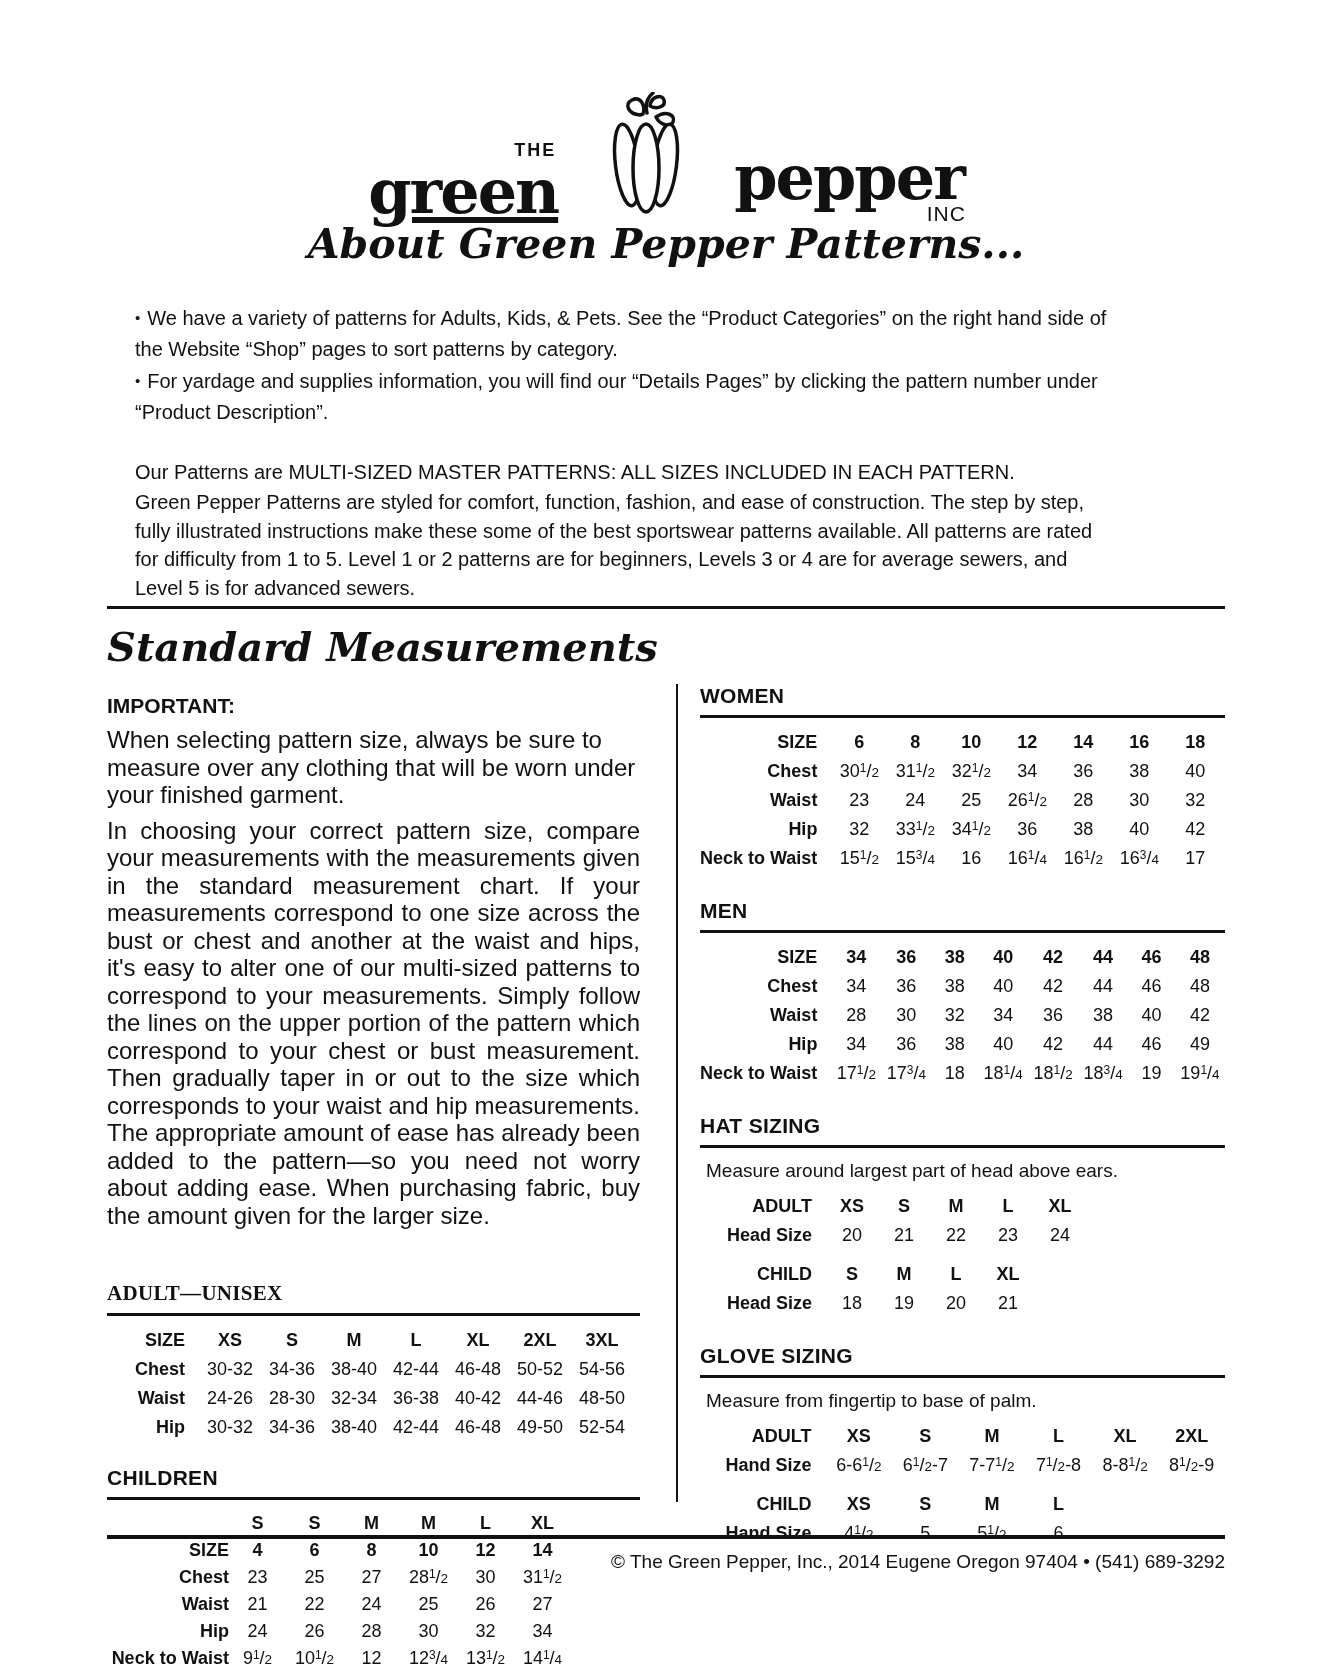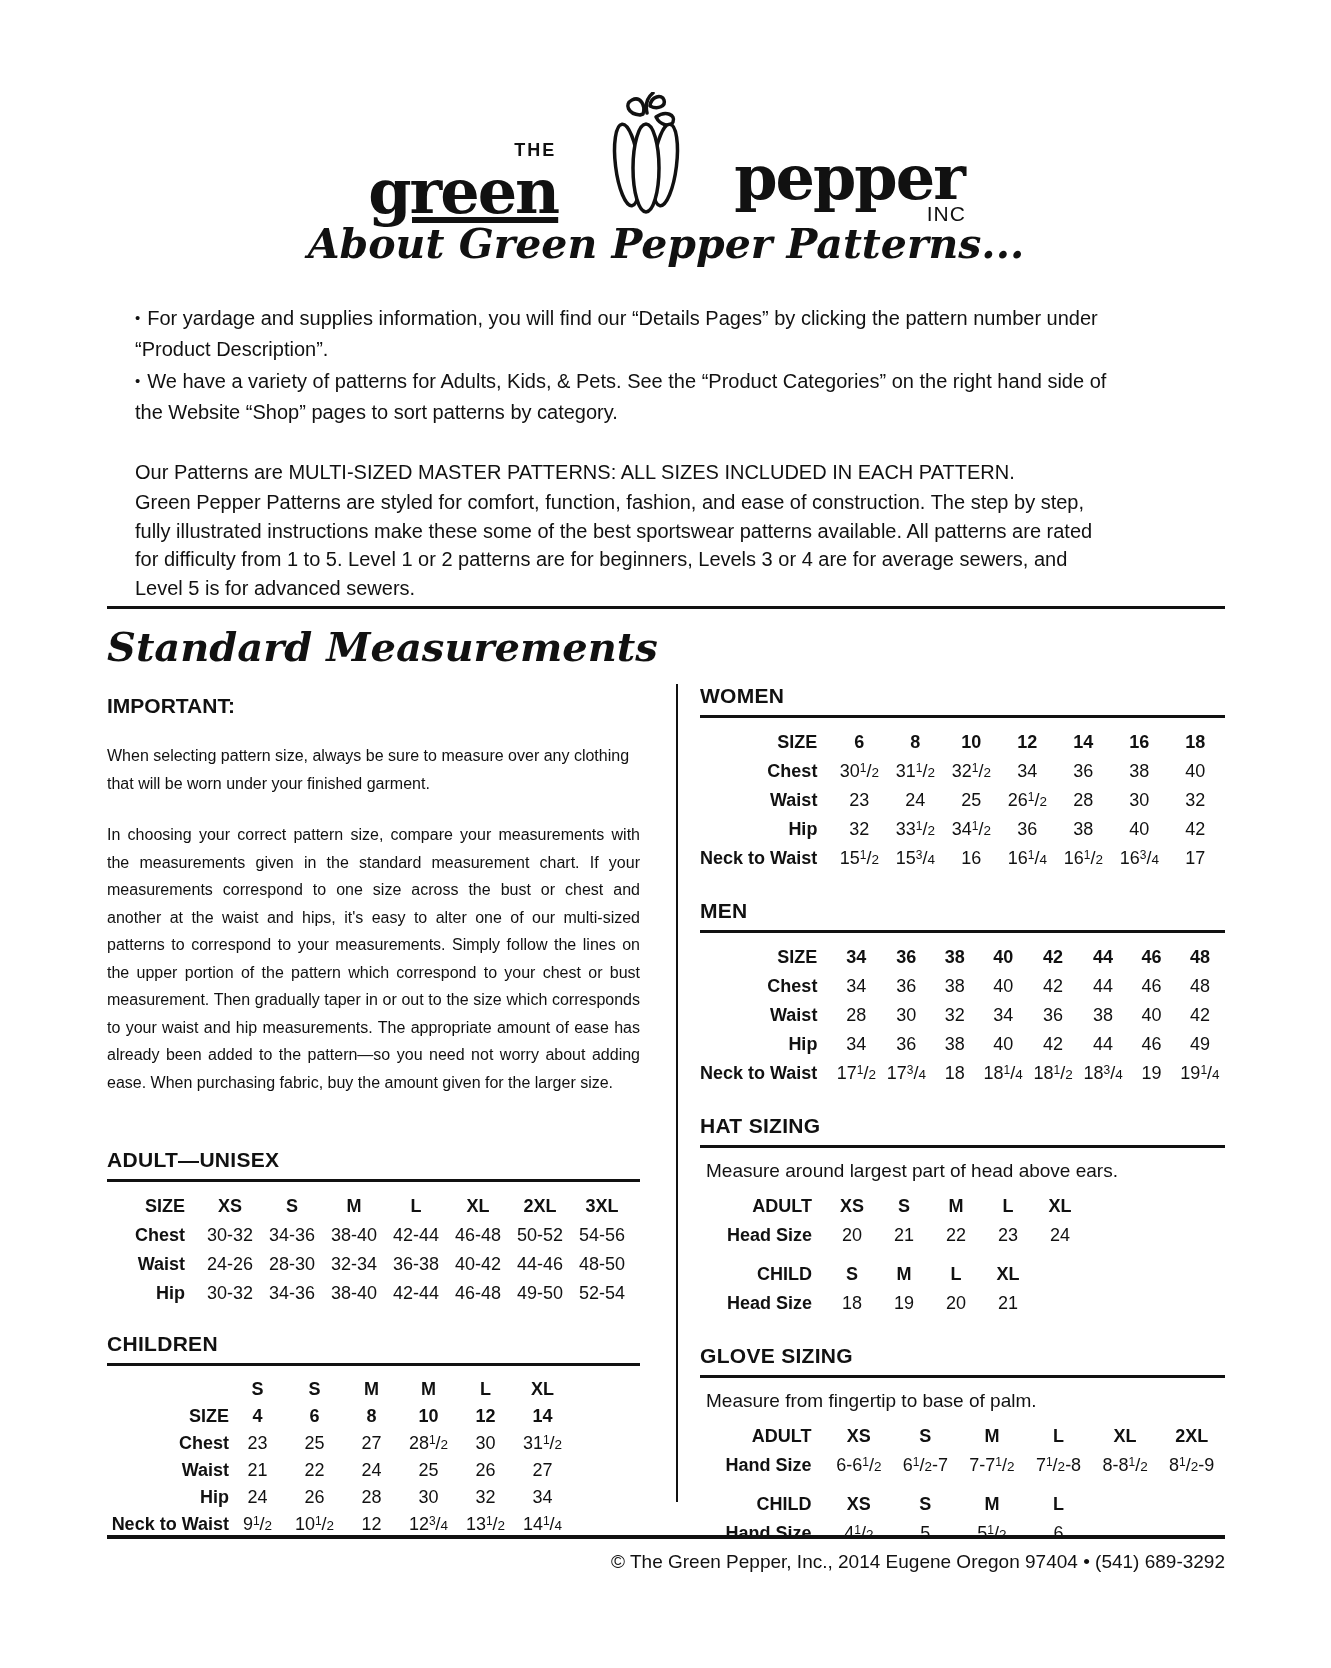--- a/index.html
+++ b/index.html
@@ -68,29 +68,29 @@
   .intro-para{margin-top:2px;line-height:28.5px;}
   .intro-rule{height:3px;background:#111;margin-top:4px;}
 
   
   .cols{display:flex;margin-top:14px;height:818px;}
   .col-left{width:533px;}
   .vdivider{width:2px;background:#111;margin-left:36px;}
   .col-right{flex:1;padding-left:22px;}
 
   .imp-heading{font-size:21px;font-weight:bold;margin-top:10px;}
-  .body-p{font-size:16px;line-height:27.5px;margin-top:24px;}
+  .body-p{font-size:24px;line-height:27.5px;margin-top:8px;}
   .justify{text-align:justify;}
 
   .sec-title{
     font-size:21px;font-weight:bold;letter-spacing:0.3px;
     border-bottom:3px solid #111;
     padding-bottom:7px;
   }
-  .mt-left-1{margin-top:52px;}
+  .mt-left-1{margin-top:52px;font-family:Liberation Serif, serif;}
   .mt-left-2{margin-top:24px;}
   .mt-right{margin-top:26px;}
   .sec-note{font-size:19px;margin:12px 0 4px 6px;}
 
   
   .tbl{display:table;border-collapse:collapse;margin-top:10px;font-size:18px;}
   .trow{display:table-row;}
   .tlabel,.tcell{display:table-cell;padding:4px 0;vertical-align:bottom;}
   .tlabel{font-weight:bold;text-align:right;padding-right:14px;white-space:nowrap;}
   .tcell{text-align:center;white-space:nowrap;}
@@ -139,24 +139,24 @@
       <div class="logo-right">
         <span class="logo-word">pepper</span>
         <span class="logo-inc">INC</span>
       </div>
     </div>
 
     <div class="page-title">About Green Pepper Patterns...</div>
 
     <div class="intro">
       <div class="bullet-line">
+        <span class="bullet-char">•</span><span>We have a variety of patterns for Adults, Kids, &amp; Pets. See the “Product Categories” on the right hand side of the Website “Shop” pages to sort patterns by category.</span>
+      </div>
+      <div class="bullet-line">
         <span class="bullet-char">•</span><span>For yardage and supplies information, you will find our “Details Pages” by clicking the pattern number under “Product Description”.</span>
-      </div>
-      <div class="bullet-line">
-        <span class="bullet-char">•</span><span>We have a variety of patterns for Adults, Kids, &amp; Pets. See the “Product Categories” on the right hand side of the Website “Shop” pages to sort patterns by category.</span>
       </div>
       <div class="center-line">Our Patterns are MULTI-SIZED MASTER PATTERNS: ALL SIZES INCLUDED IN EACH PATTERN.</div>
       <div class="intro-para">Green Pepper Patterns are styled for comfort, function, fashion, and ease of construction. The step by step, fully illustrated instructions make these some of the best sportswear patterns available. All patterns are rated for difficulty from 1 to 5. Level 1 or 2 patterns are for beginners, Levels 3 or 4 are for average sewers, and Level 5 is for advanced sewers.</div>
     </div>
     <div class="intro-rule"></div>
 
     <div class="section-heading">Standard Measurements</div>
 
     <div class="cols">
 

